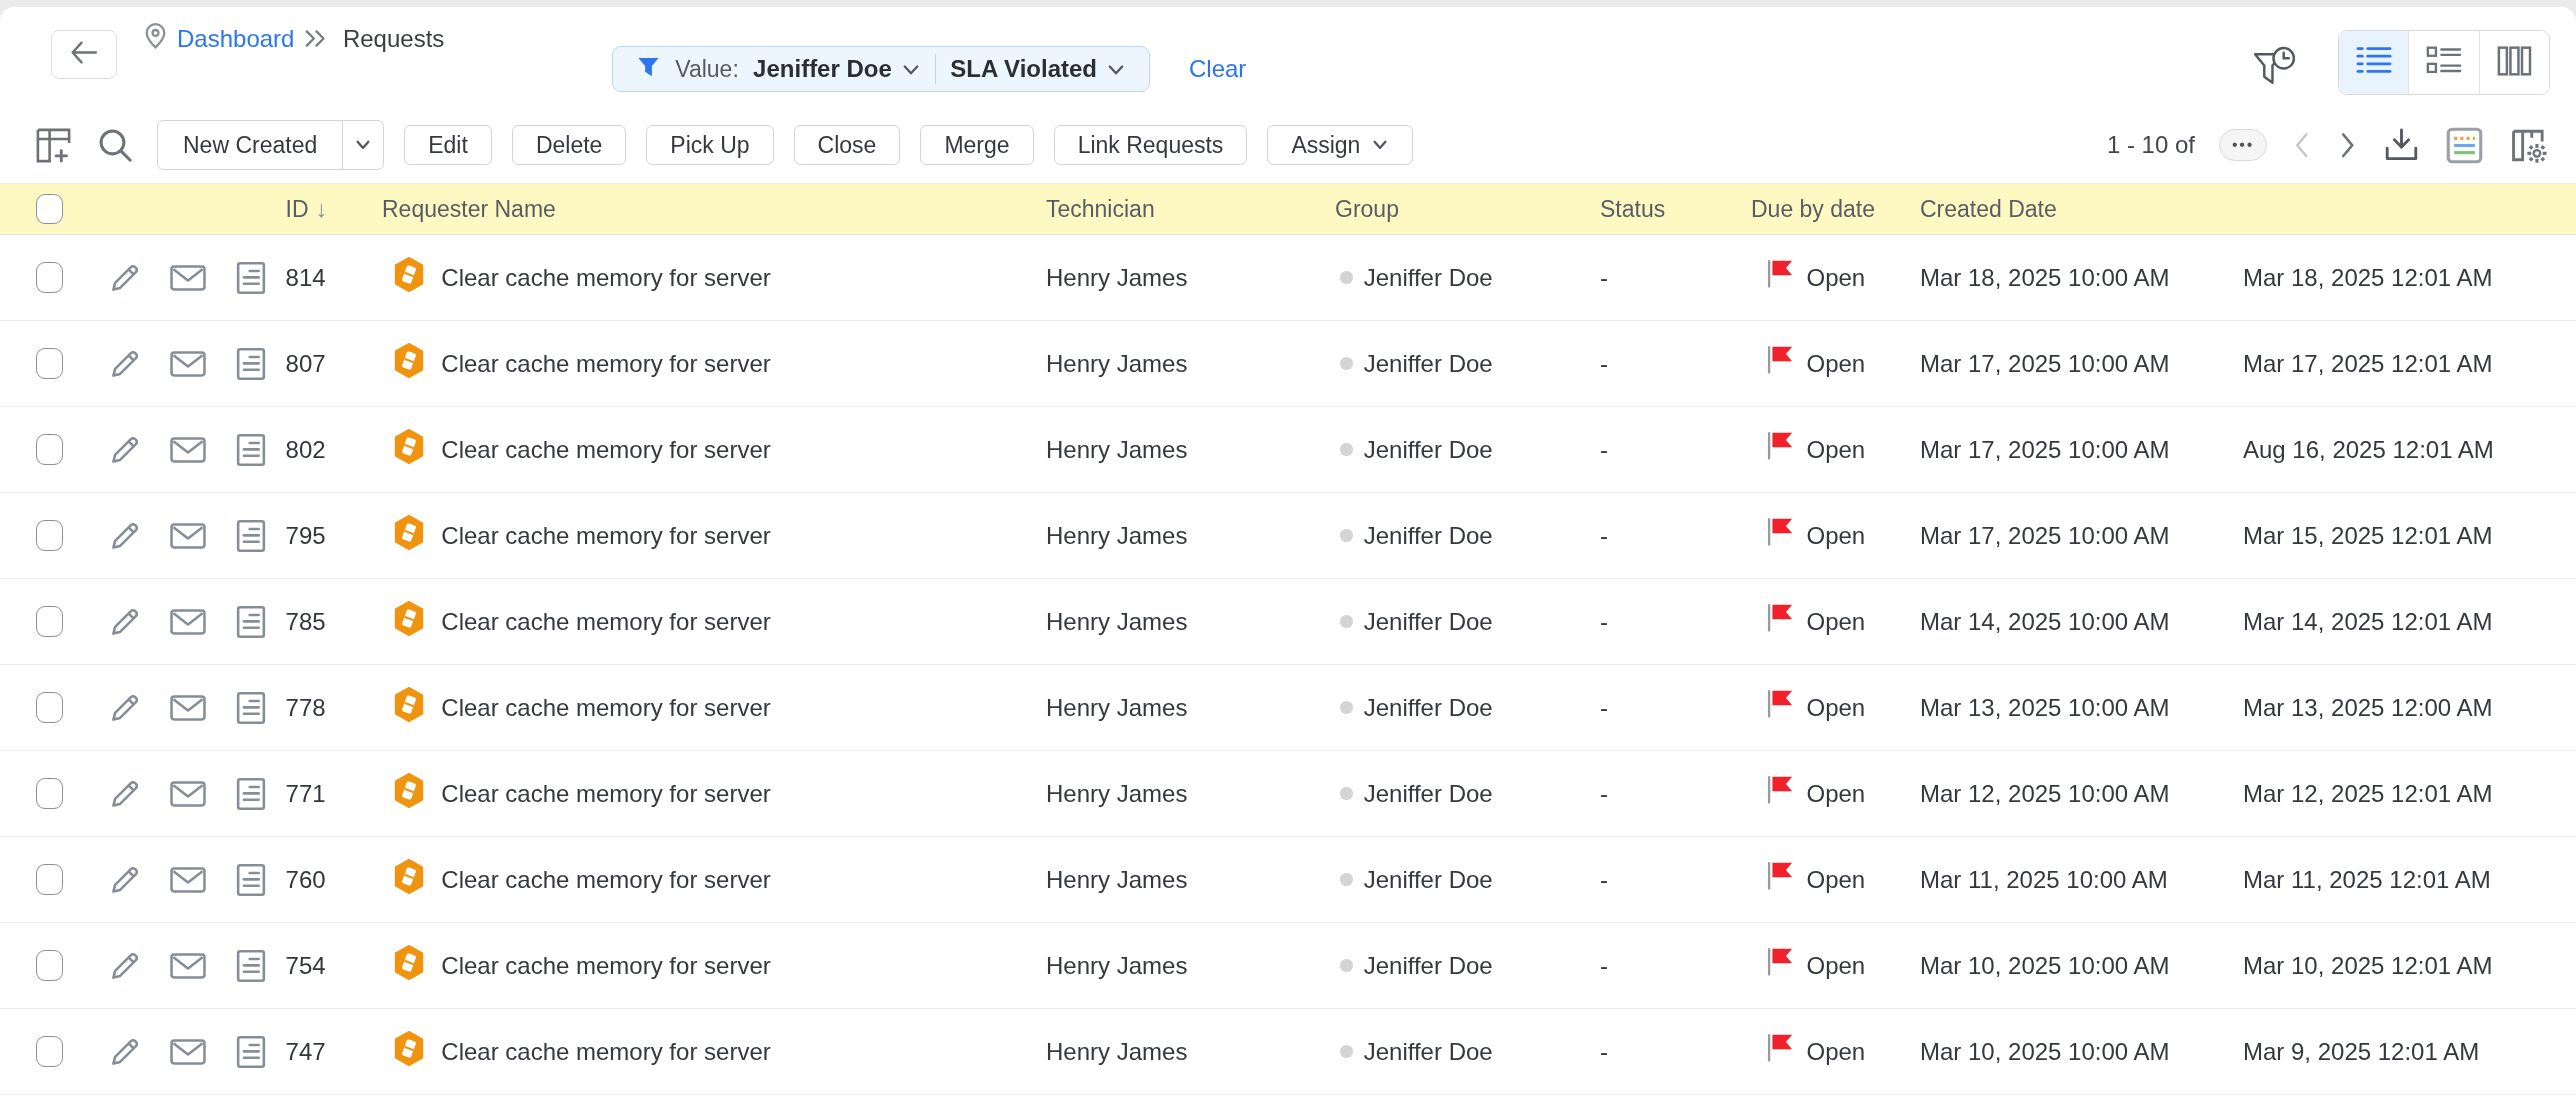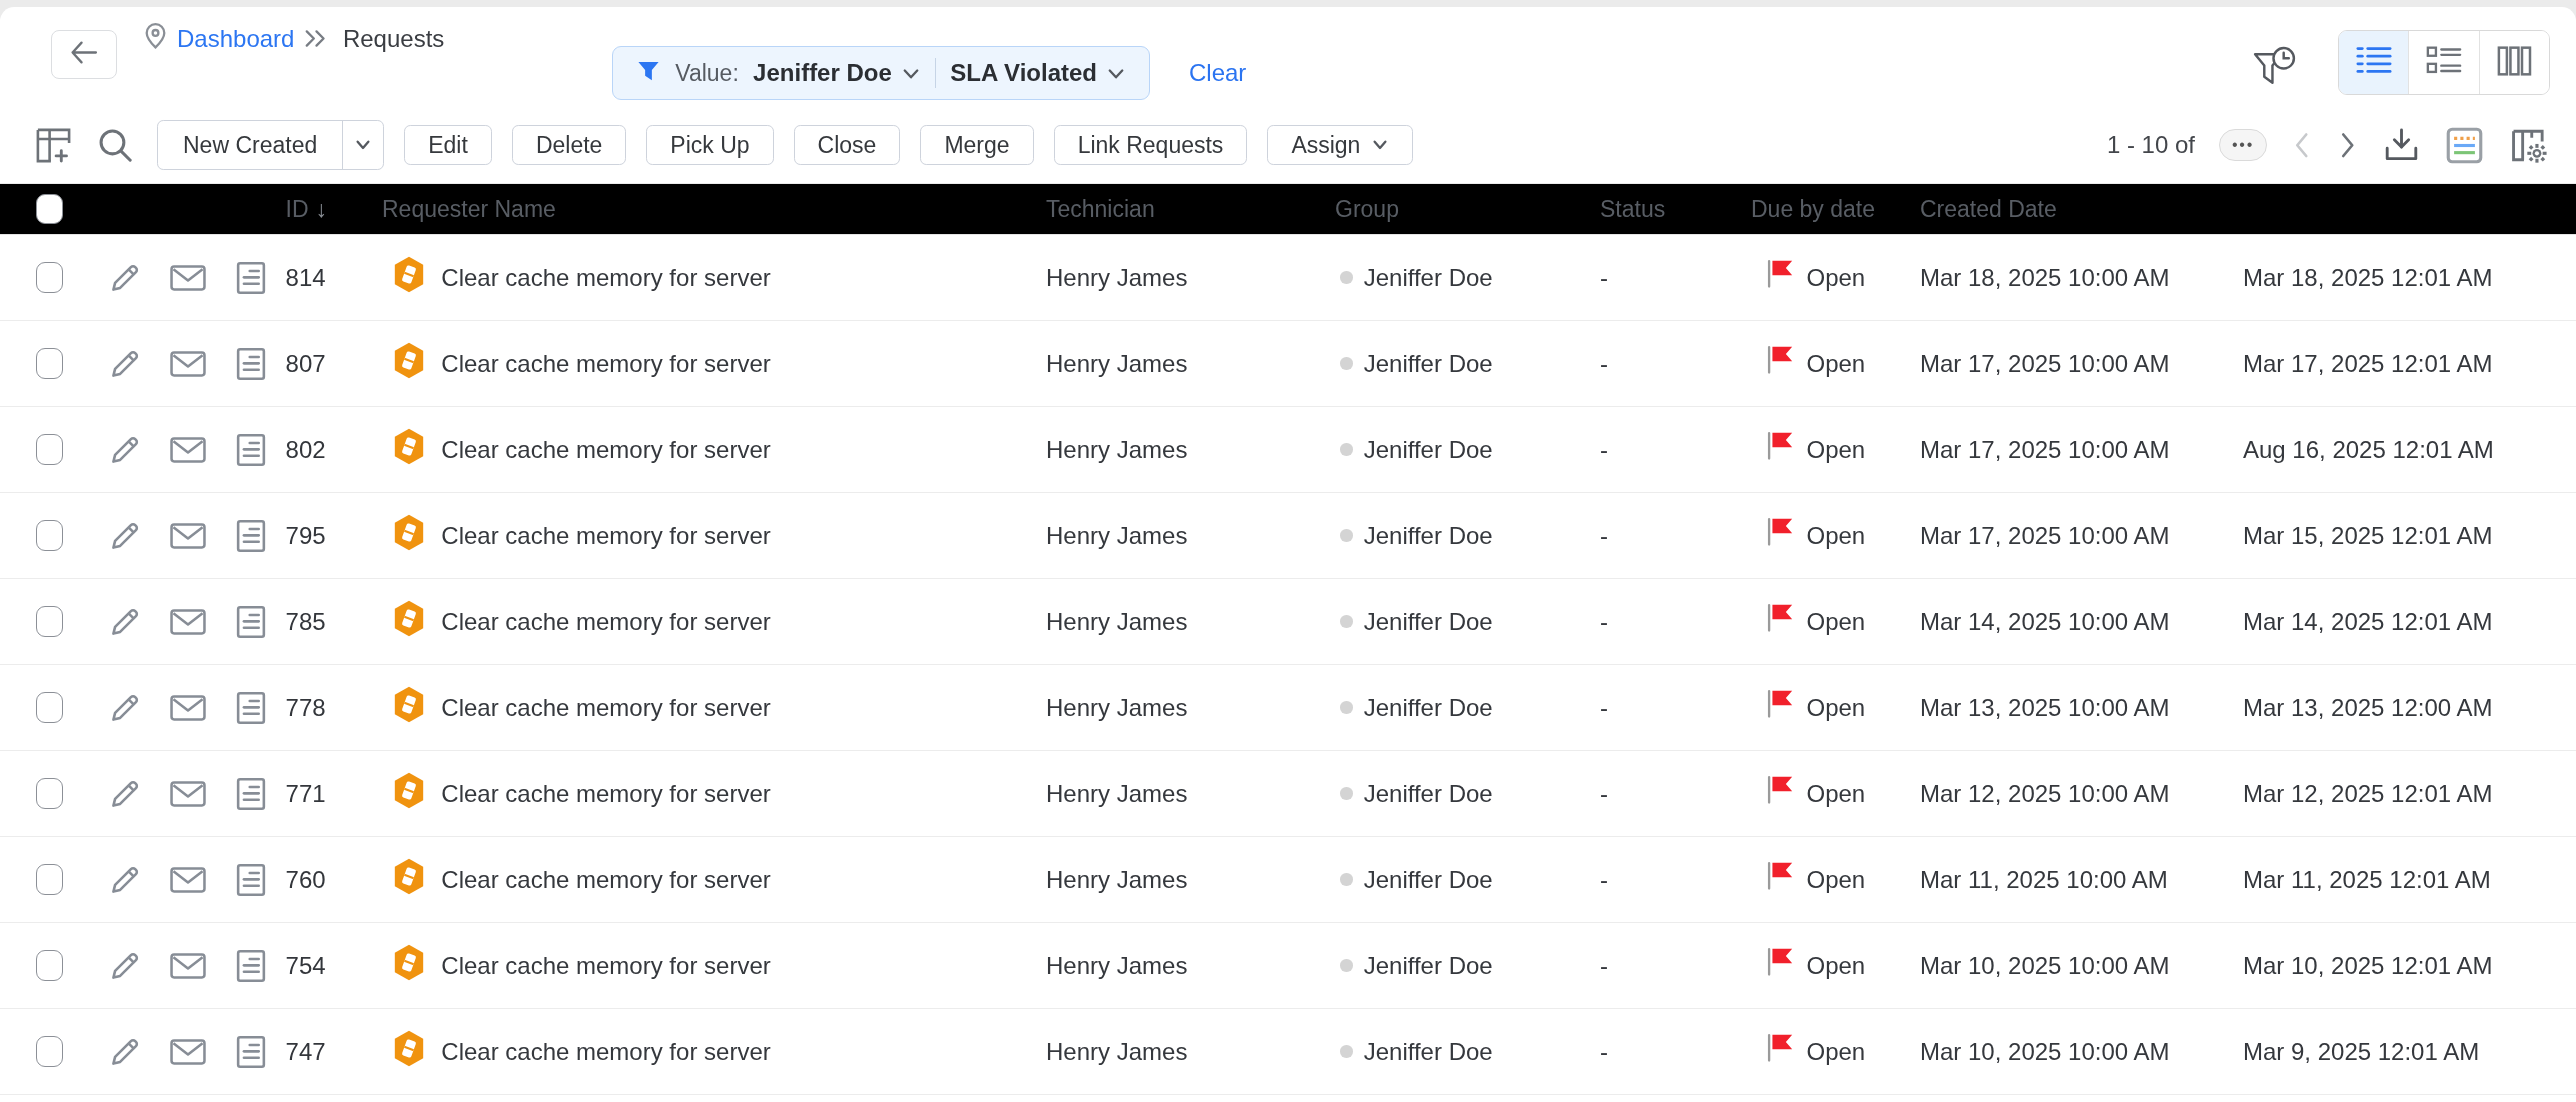--- a/index.html
+++ b/index.html
@@ -12,21 +12,21 @@
   .back-btn { position:absolute; left:51px; top:22.4px; width:66px; height:49px; border:0.9px solid #dcdee1;
               border-radius:8px; background:#fff; display:flex; align-items:center; justify-content:center; cursor:pointer; }
   .breadcrumb { position:absolute; left:143px; top:14.3px; display:flex; align-items:center; gap:9px; font-size:24px; }
   .crumb-dashboard { color:#2c76f2; cursor:pointer; }
   .crumb-sep { color:#808archive0; }
   .crumb-sep svg { display:block; }
   .crumb-requests { color:#3a3d42; }
   .page-title { position:absolute; left:151px; top:47px; font-size:34px; font-weight:700; color:#1f2226; letter-spacing:-0.4px; }
 
   .filter-wrap { position:absolute; left:612px; top:39px; display:flex; align-items:center; gap:39px; }
-  .filter-chip { height:54px; display:flex; align-items:center; gap:14.3px; padding:0 23px;
+  .filter-chip { height:46px; display:flex; align-items:center; gap:14.3px; padding:0 23px;
                  background:#edf5fe; border:0.9px solid #b9d5f8; border-radius:9px; }
   .filter-label { font-size:23px; color:#565b62; }
   .filter-value { font-size:24px; font-weight:700; color:#2b2e33; display:flex; align-items:center; gap:9px; cursor:pointer; }
   .filter-divider { width:0.9px; height:30.5px; background:#c6d4e6; }
   .clear-link { font-size:24px; color:#2b74f1; cursor:pointer; }
 
   .history-icon { position:absolute; right:278px; top:39px; cursor:pointer; }
   .view-switcher { position:absolute; right:26px; top:22.4px; width:212px; height:65px; border:0.9px solid #d9d9d9;
                    border-radius:9px; display:flex; overflow:hidden; background:#fff; }
   .view-seg { flex:1; display:flex; align-items:center; justify-content:center; cursor:pointer; background:#fff; }
@@ -44,21 +44,21 @@
   .btn-chevron { margin-left:10.8px; display:flex; }
 
   .right-cluster { margin-left:auto; margin-right:27px; display:flex; align-items:center; gap:24px; }
   .page-range { font-size:24px; color:#43464b; }
   .ellipsis-pill { min-width:48px; height:32px; border:0.9px solid #dadada; border-radius:16px; background:#f5f5f5;
                    display:flex; align-items:center; justify-content:center; font-size:16px; letter-spacing:1.8px; color:#555; cursor:pointer; }
   .pager-chevron { display:flex; cursor:pointer; }
 
   
   .grid { display:grid; grid-template-columns:93px 63px 63px 63px 100px 1fr 289px 265px 151px 169px 323px 333px; align-items:center; }
-  .thead { height:52px; background:#000000; border-top:0.9px solid #ececec; border-bottom:0.9px solid #e4e4e4;
+  .thead { height:52px; background:#fef9c3; border-top:0.9px solid #ececec; border-bottom:0.9px solid #e4e4e4;
            font-size:23px; color:#585d64; }
   .th-subject { padding-left:50px; }
   .th-id { display:flex; align-items:center; gap:7.2px; padding-left:3.6px; }
   .sort-arrow { color:#8a8f96; font-size:23px; }
   .row { height:86px; border-bottom:0.9px solid #ececec; background:#fff; font-size:24px; color:#35383d; }
   .cell-check { padding-left:36px; }
   .checkbox { width:27px; height:30.5px; border:1.8px solid #8c9097; border-radius:9px; background:#fff; cursor:pointer; }
   .cell-icon { display:flex; justify-content:center; cursor:pointer; }
   .cell-id { padding-left:3.6px; color:#33363b; }
   .cell-subject { display:flex; align-items:center; gap:14.3px; padding-left:9px; overflow:hidden; }

